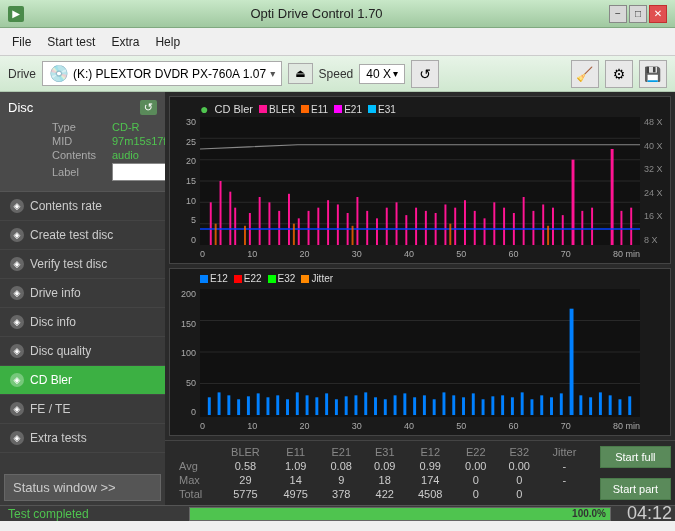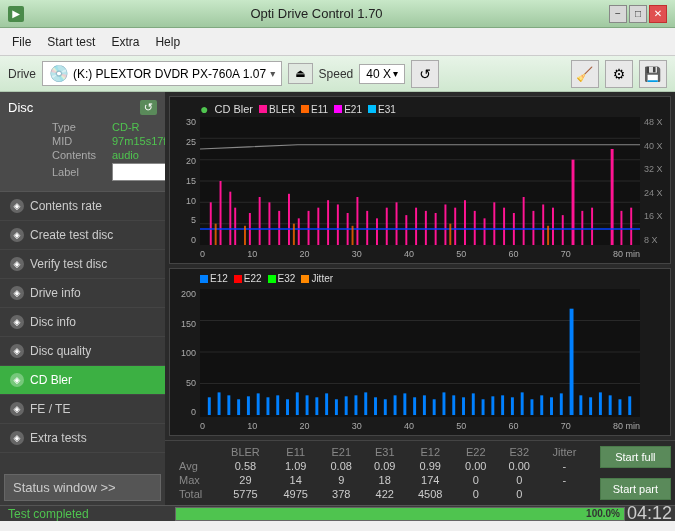--- a/index.html
+++ b/index.html
@@ -244,21 +244,21 @@
       padding: 4px 12px; cursor: pointer; font-size: 11px; white-space: nowrap;
     }
 
     
     #statusbar {
       height: 16px;
       background: #3a3a3a;
       display: flex;
       align-items: center;
       padding: 0 8px;
-      gap: 2px;
+      gap: 16px;
       border-top: 1px solid #555;
     }
     #statusbar .status-text { color: #4fc44f; font-size: 12px; flex: 0 0 165px; }
     #statusbar .progress-bar {
       flex: 1; height: 14px; background: #555; border: 1px solid #666; position: relative;
     }
     #statusbar .progress-fill {
       height: 100%; background: #4fc44f;
     }
     #statusbar .progress-text {

